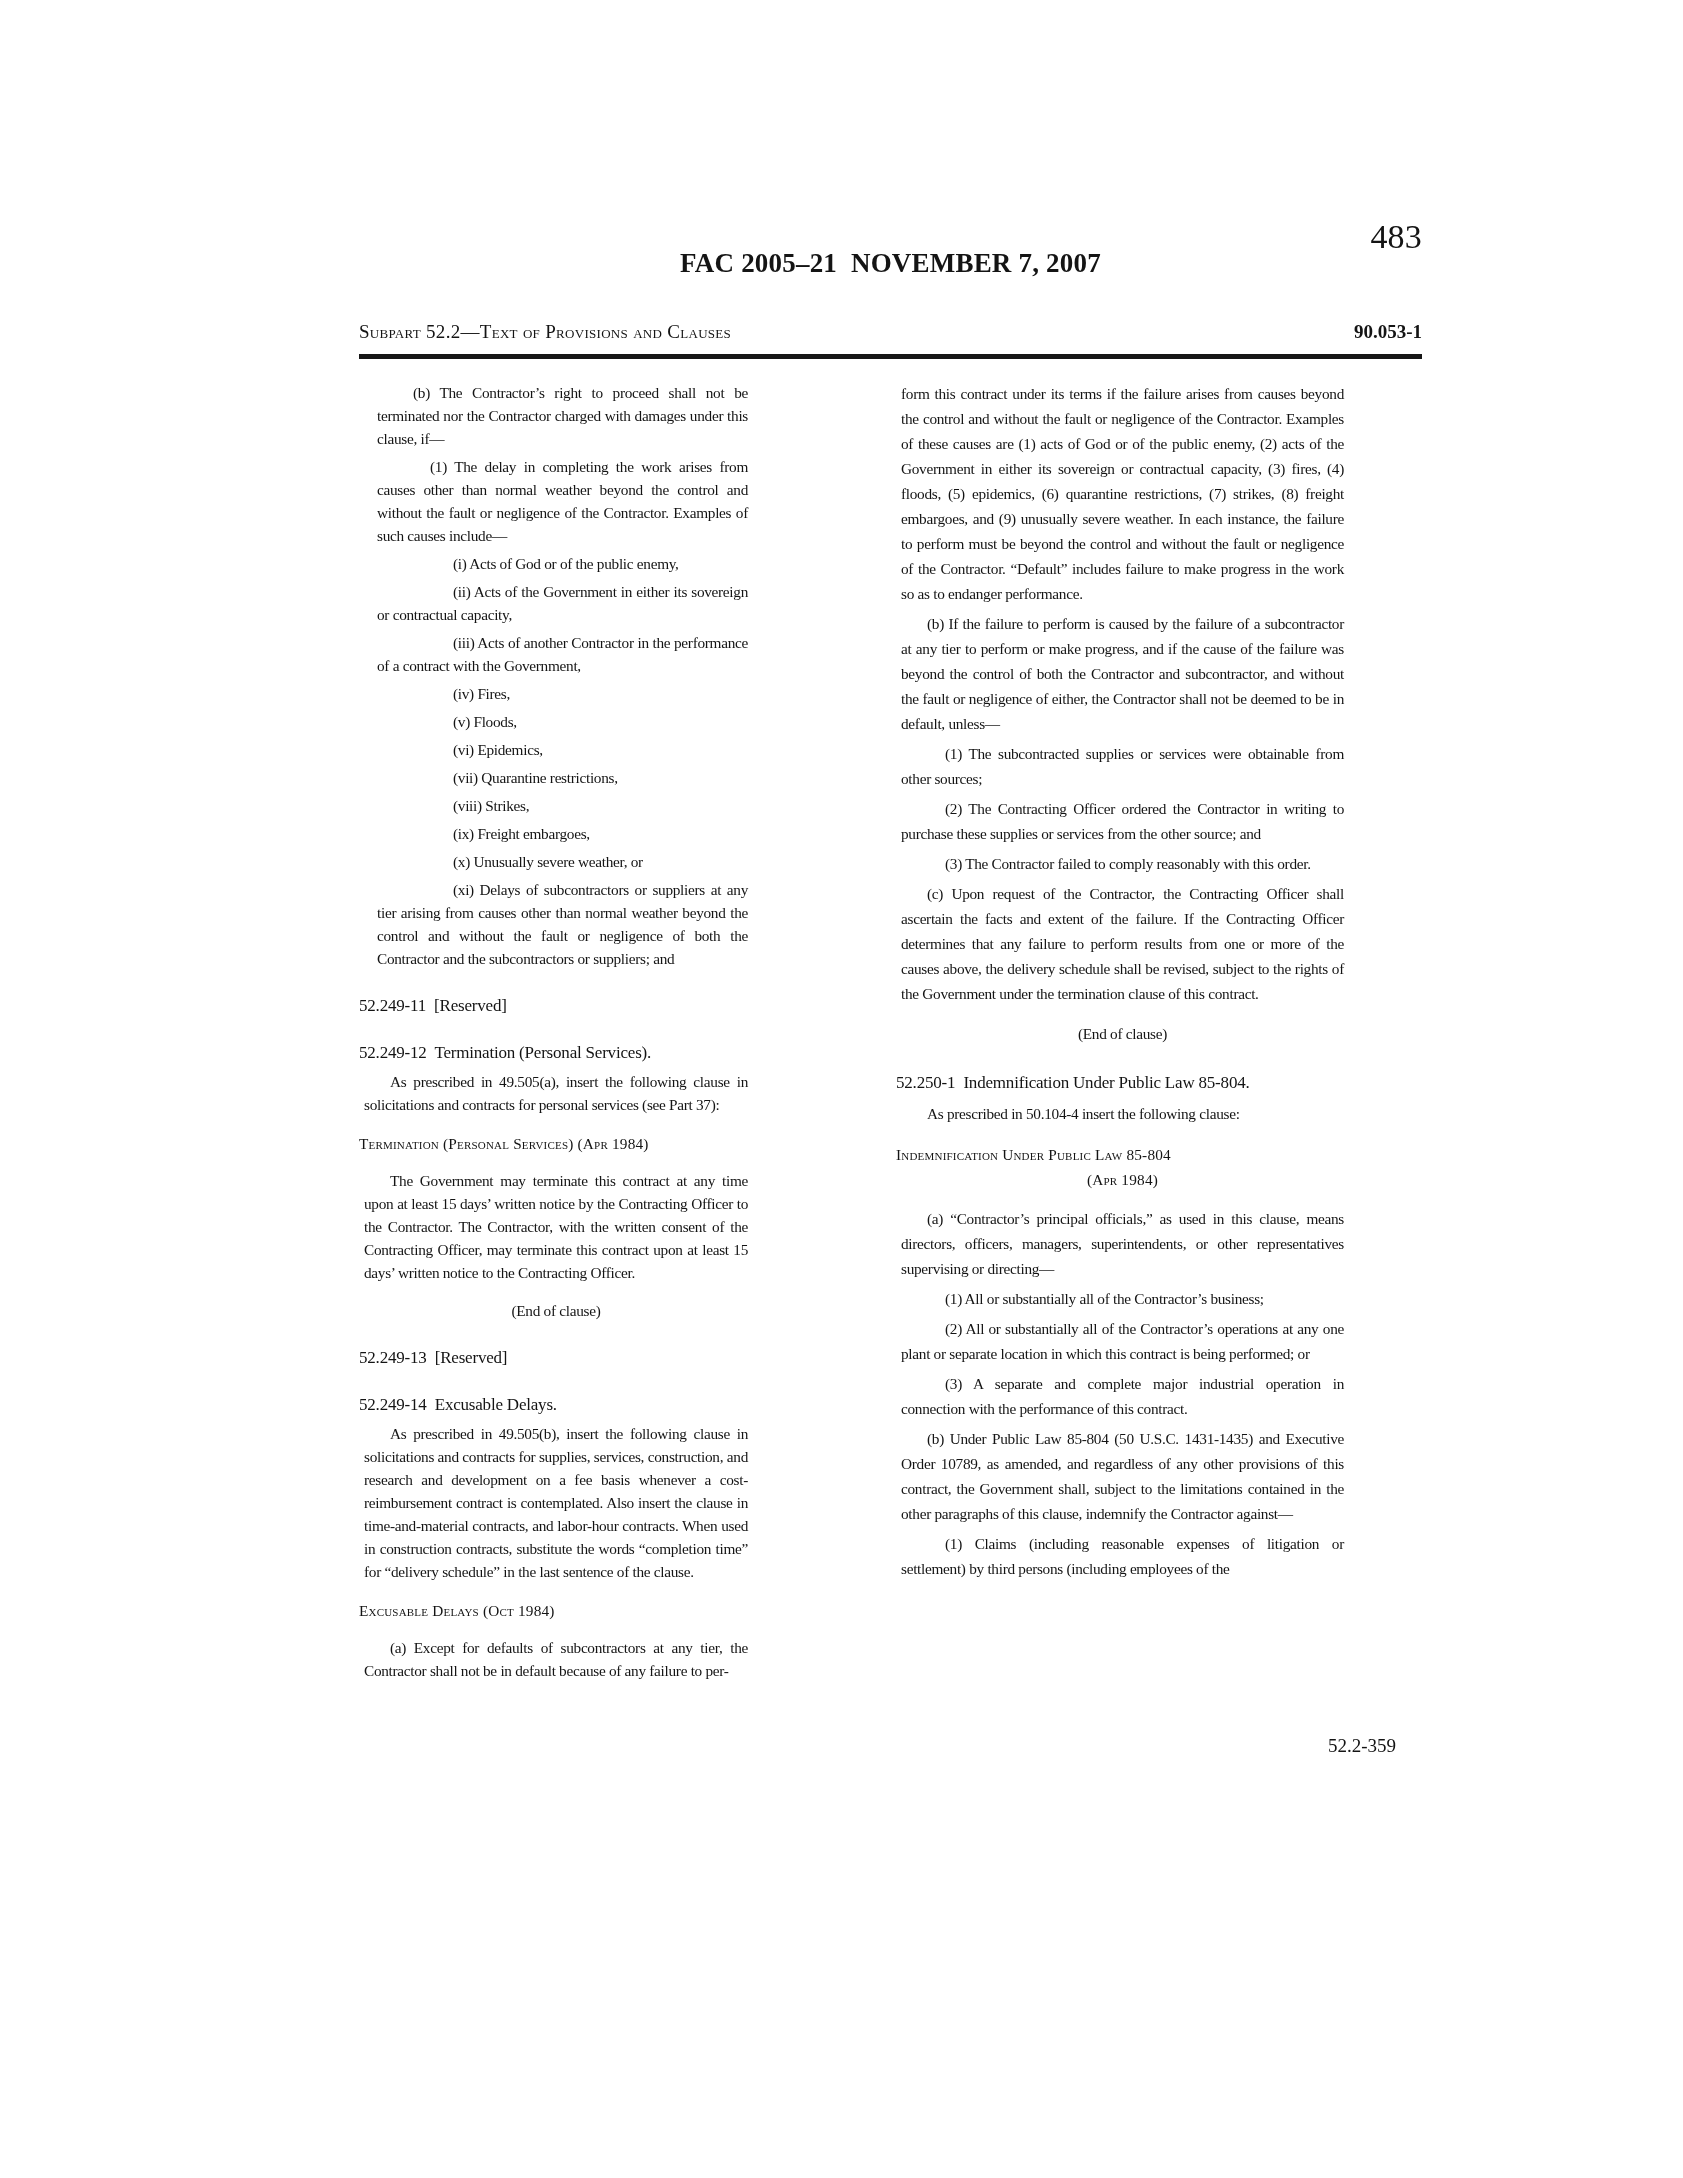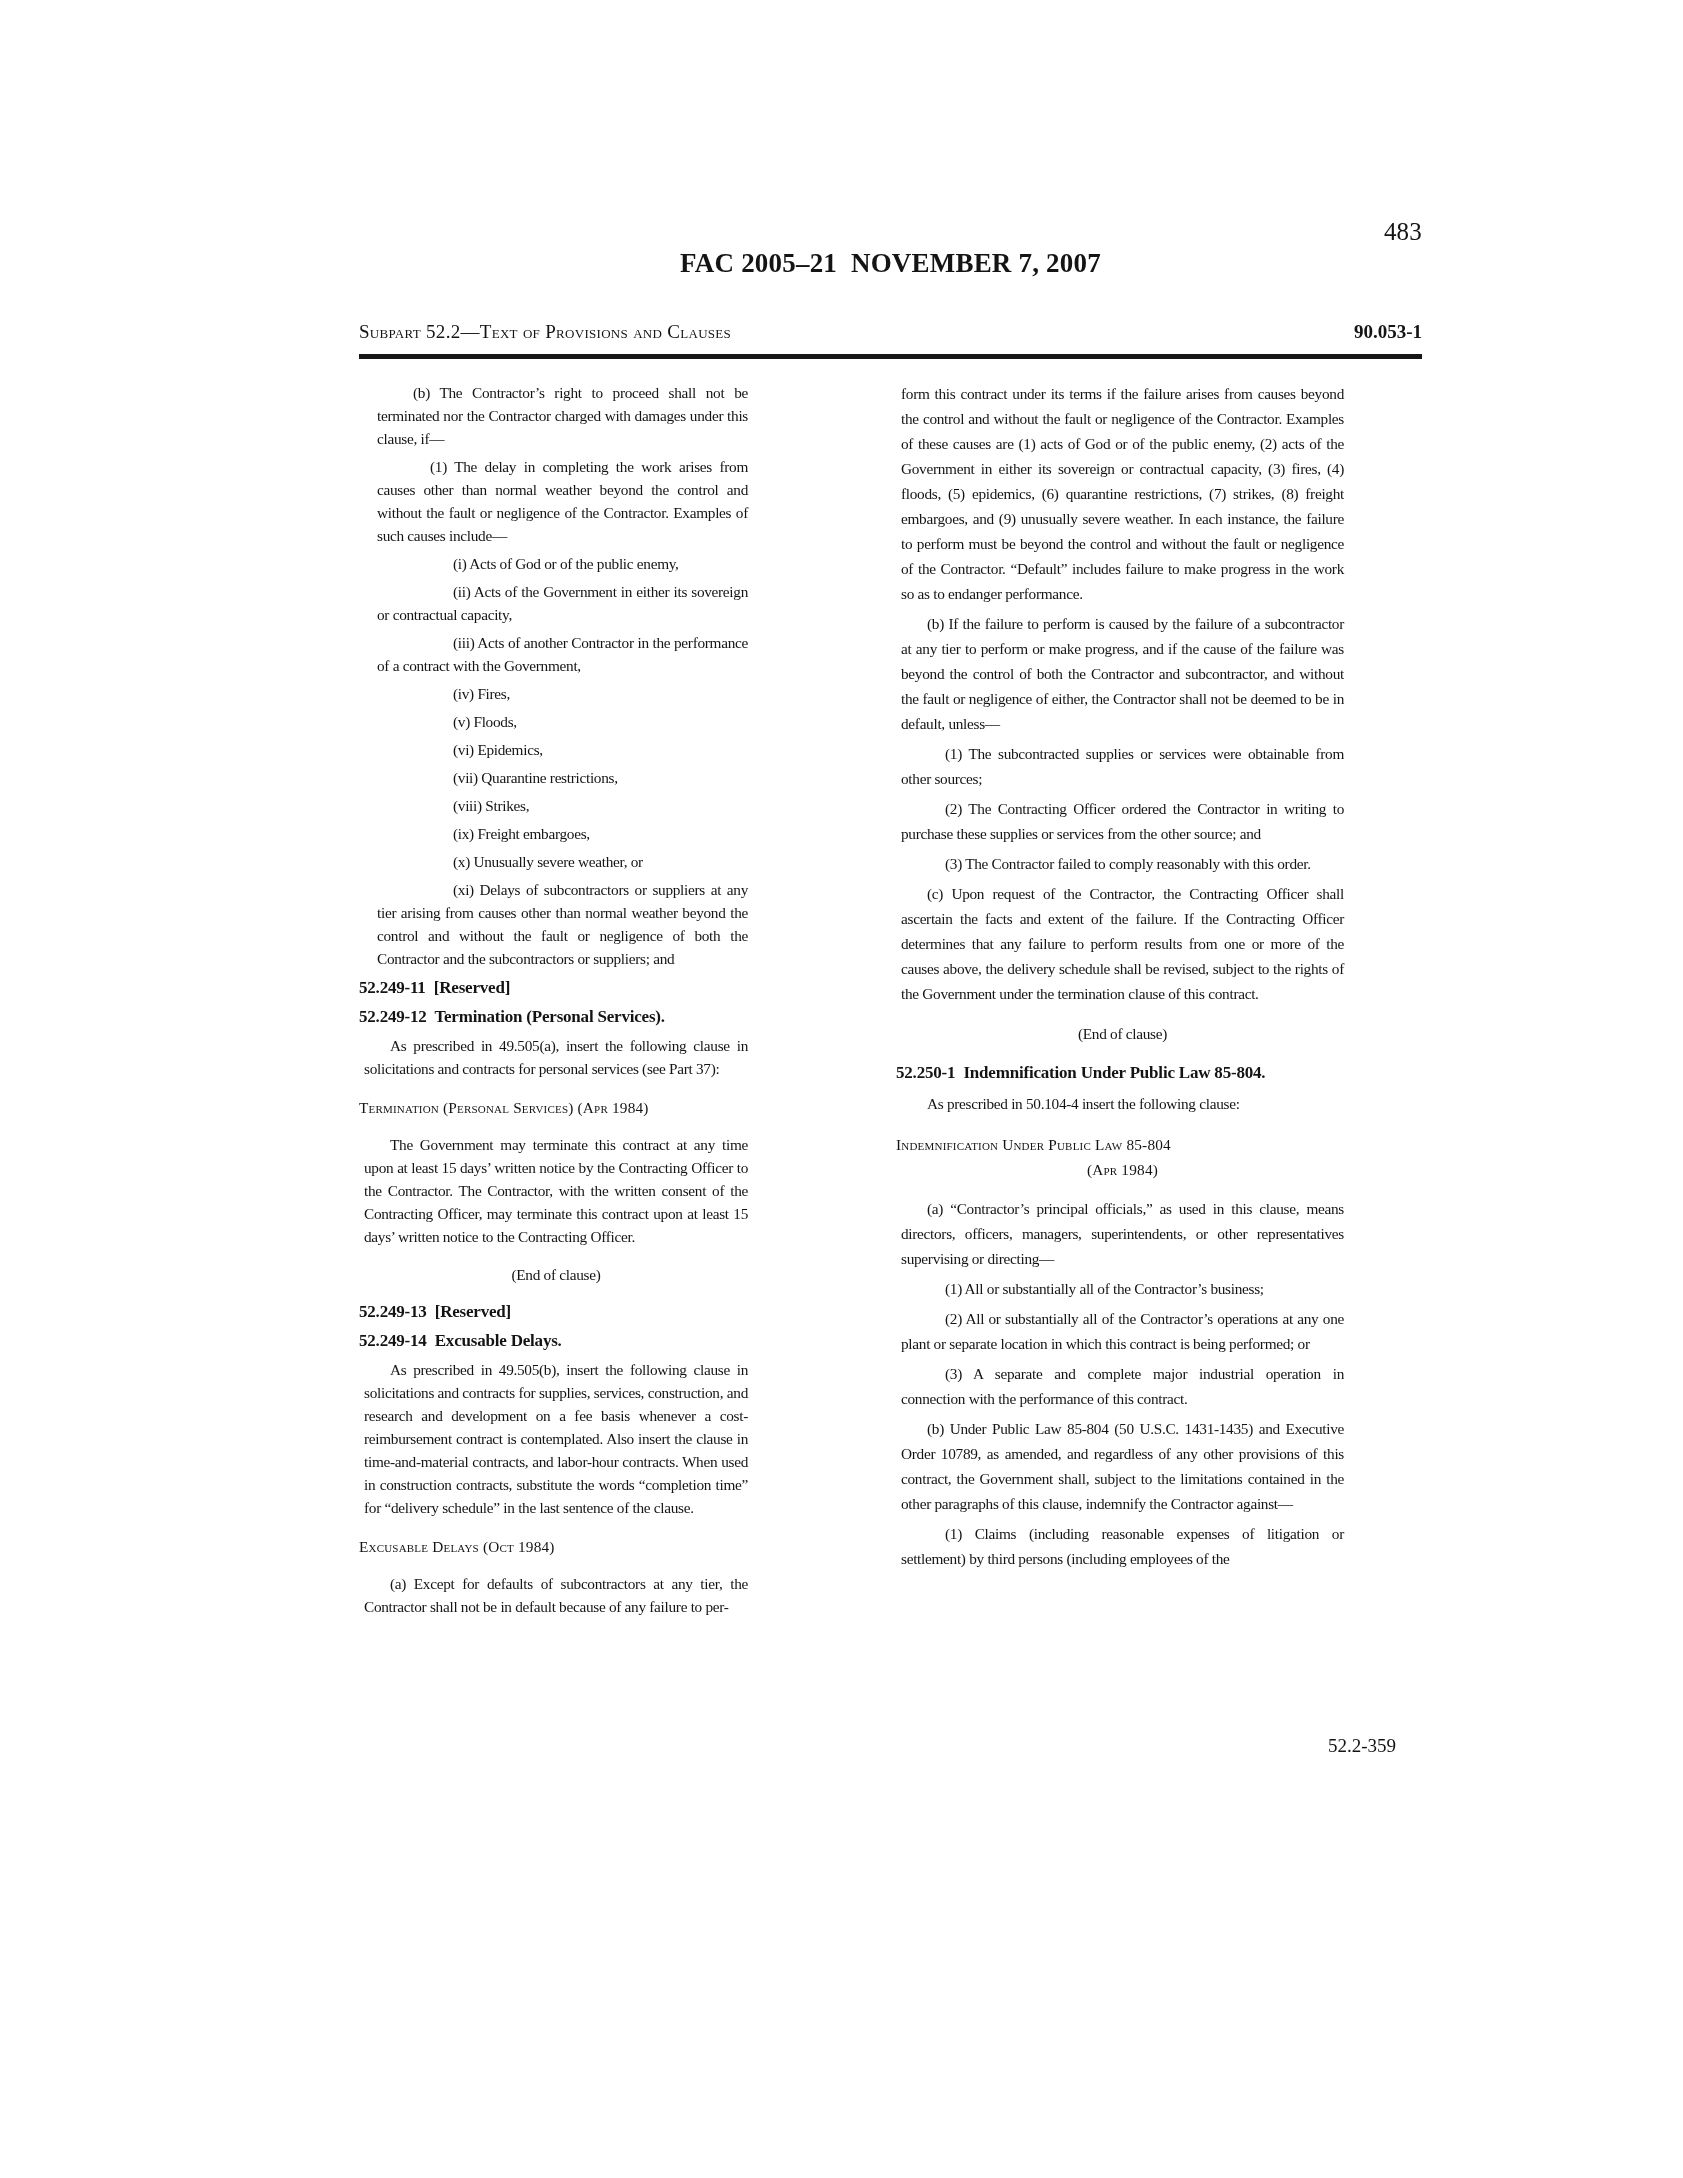--- a/index.html
+++ b/index.html
@@ -19,21 +19,21 @@
     left: 0; top: 0;
     width: 1683px;
     height: 2178px;
   }
   .page-number {
     position: absolute;
     left: 359px;
     top: 218px;
     width: 1063px;
     text-align: right;
-    font-size: 25px;
+    font-size: 34px;
     letter-spacing: 0.2px;
   }
   .doc-title {
     position: absolute;
     left: 359px;
     top: 248px;
     width: 1063px;
     text-align: center;
     font-size: 27px;
     font-weight: bold;
@@ -91,26 +91,26 @@
   }
   
   .st-clause-b   { margin-left: 18px; text-indent: 36px; }
   .st-clause-1   { margin-left: 18px; text-indent: 53px; }
   .st-clause-i   { margin-left: 18px; text-indent: 76px; }
   
   .st-body  { text-indent: 26px; }
   .st-flush { text-indent: 0; }
   .st-sub   { text-indent: 44px; }
   .st-heading {
-    font-weight: bold;
+    font-weight: normal;
     font-size: 17px;
     letter-spacing: -0.2px;
     text-align: left;
     text-indent: 0;
-    margin: 6px 0 6px 0;
+    margin: 24px 0 6px 0;
   }
   .st-center {
     text-align: center;
     text-indent: 0;
     margin: 15px 0 14px 0;
   }
   .st-sc-center {
     text-align: left;
     text-indent: 0;
     font-variant: small-caps;

